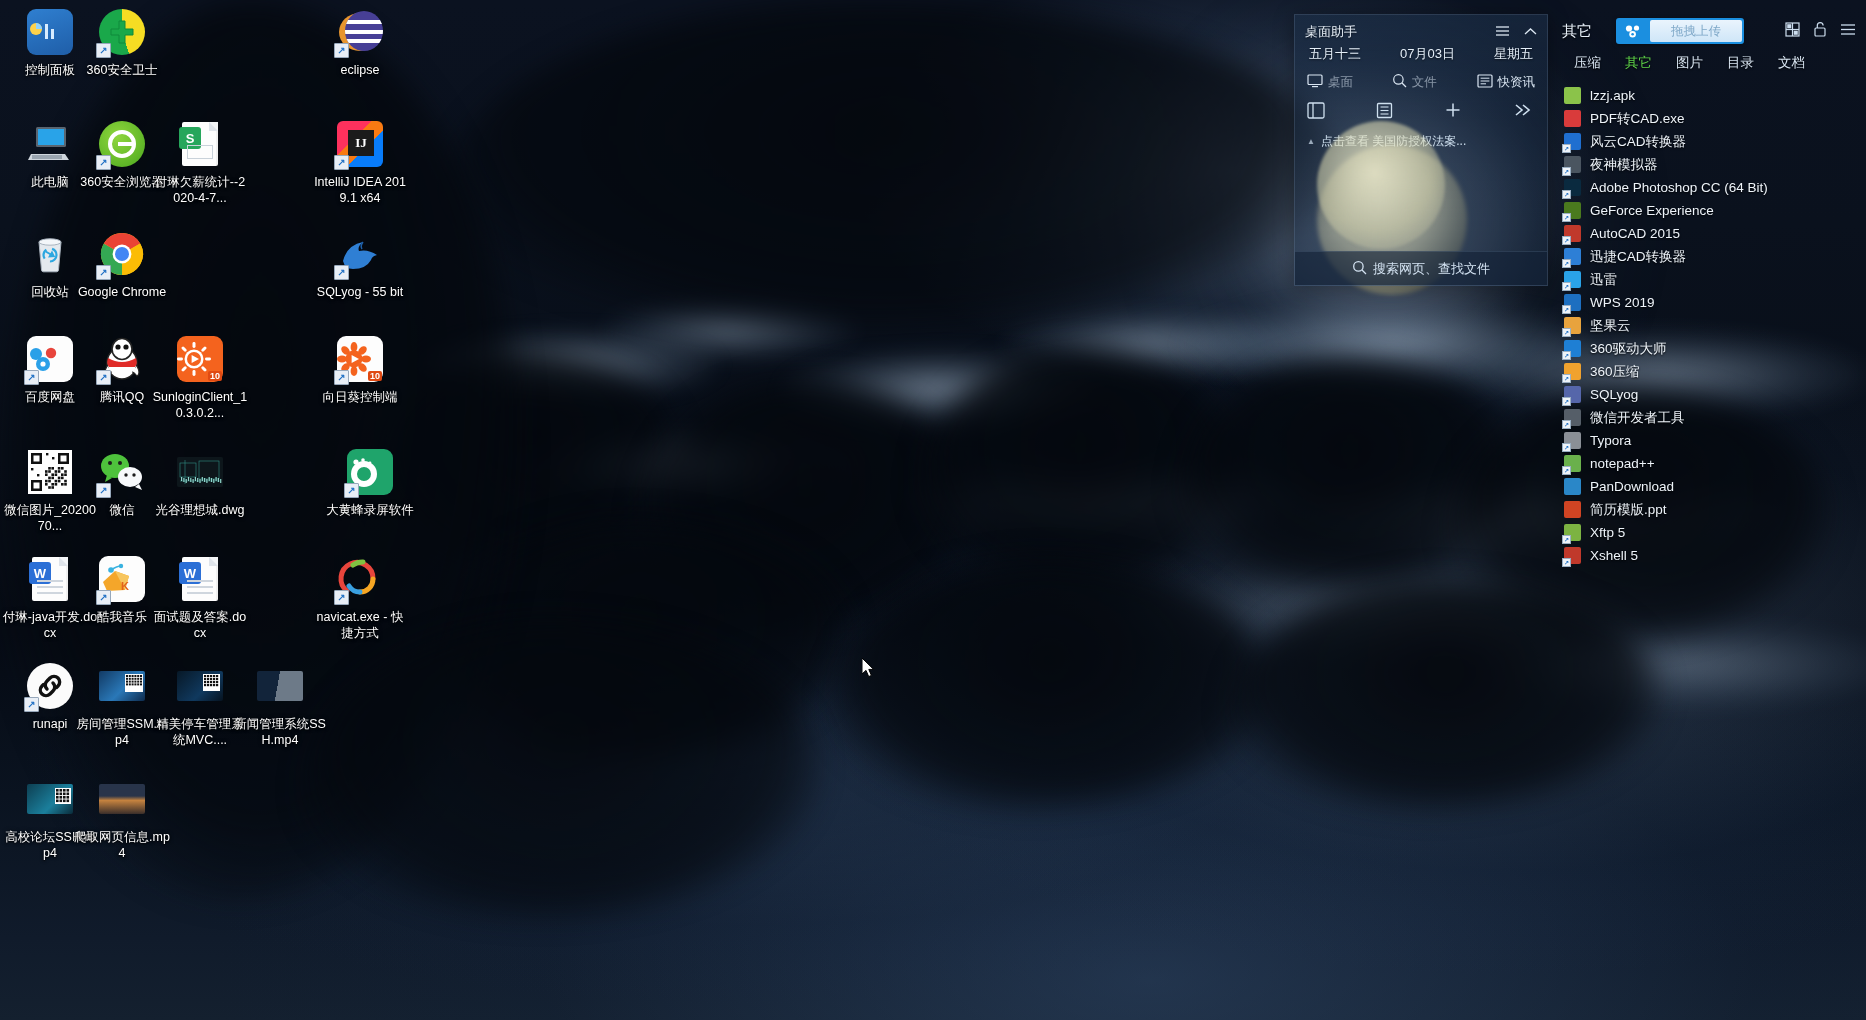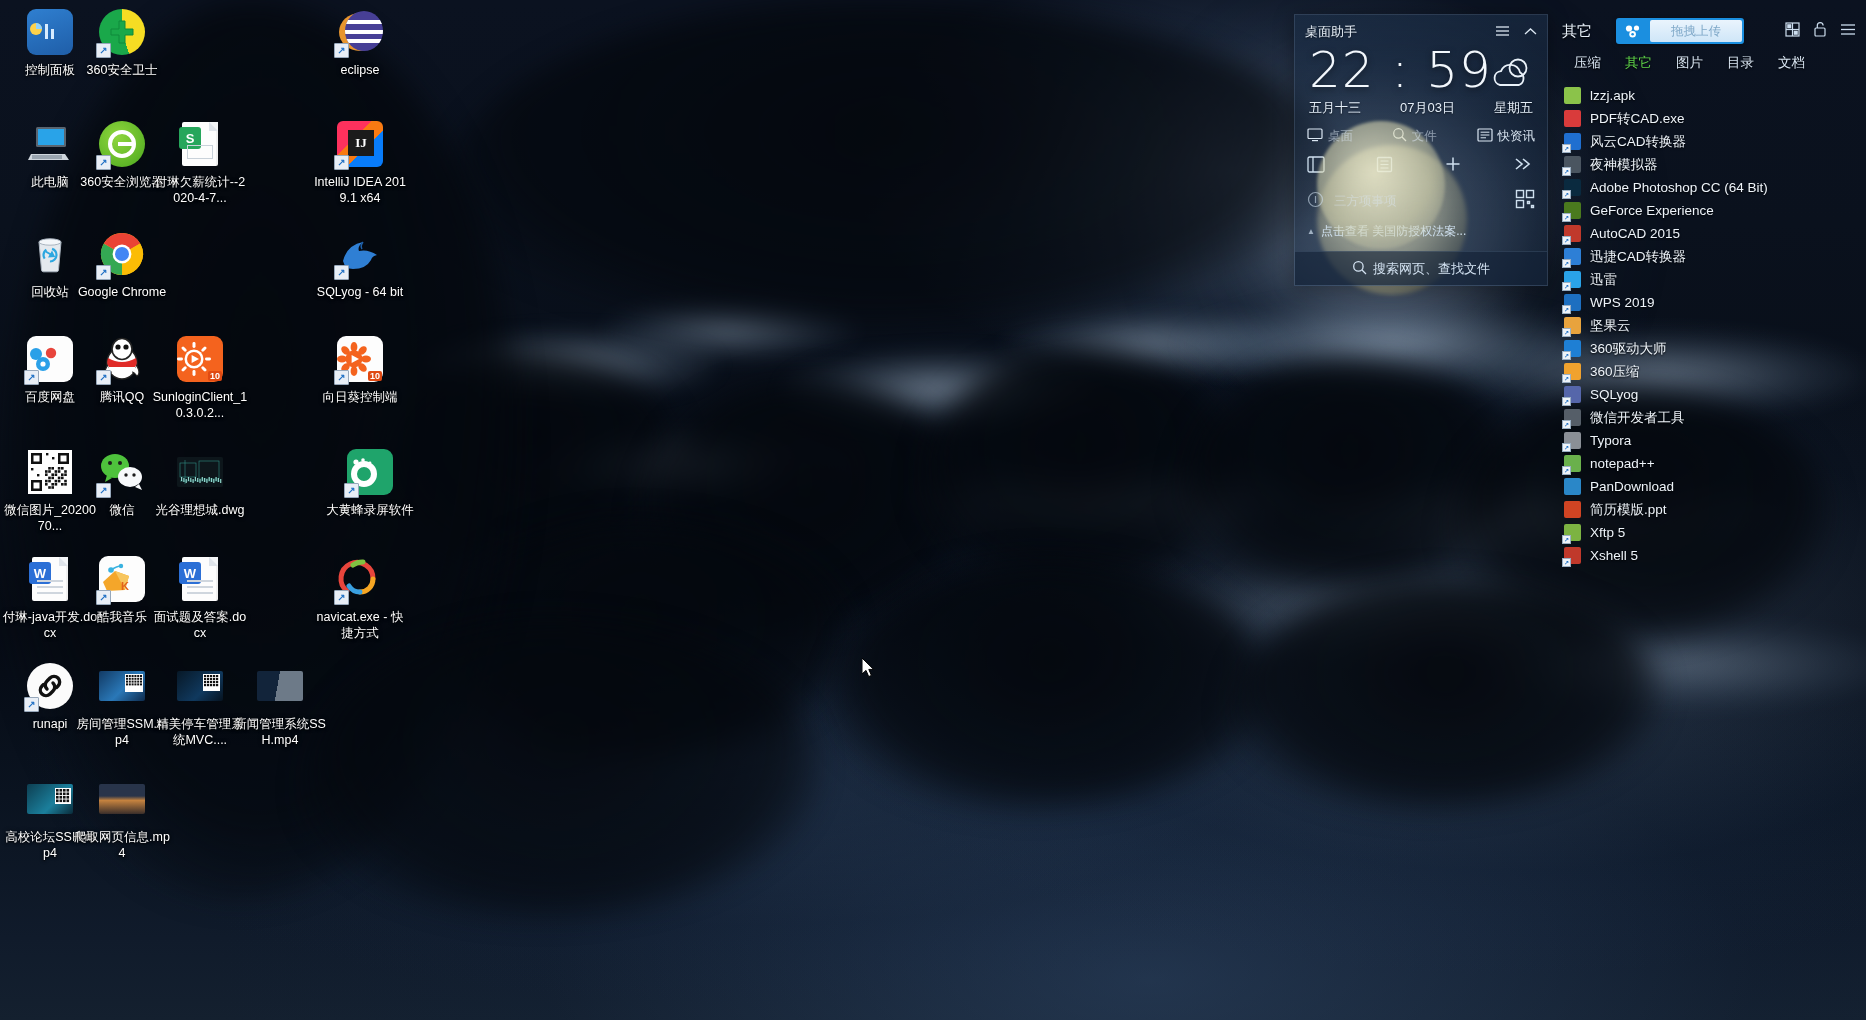--- a/index.html
+++ b/index.html
@@ -273,21 +273,21 @@
       <div class="lbl">Google Chrome</div>
     </div>
     <div class="dicon" style="left: 310px; top: 230px;">
       <div class="glyph">
         <svg width="46" height="40" viewBox="0 0 46 40">
           <path d="M6 27 q4 -16 20 -19 q-6 5 -4 9 q9 -2 18 4 q-5 1 -6 5 q-5 9 -18 9 q-8 0 -10 -8z" fill="#2f7fd4"></path>
           <path d="M26 8 q-3 4 -1 7" fill="none" stroke="#1d5fa8" stroke-width="1.5"></path>
         </svg>
         <span class="shortcut"></span>
       </div>
-      <div class="lbl">SQLyog - 64 bit</div>
+      <div class="lbl">SQLyog - 55 bit</div>
     </div>
     <div class="dicon" style="left: 0px; top: 335px;">
       <div class="glyph">
         <div class="sq" style="background:#fdfdfd;">
           <svg width="34" height="26" viewBox="0 0 34 26">
             <circle cx="9" cy="8" r="6" fill="#2aa0e8"></circle>
             <circle cx="24" cy="7" r="5.2" fill="#e8453c"></circle>
             <circle cx="16" cy="18" r="7" fill="#2aa0e8"></circle>
             <circle cx="16" cy="18" r="2.6" fill="#fff"></circle>
           </svg>
@@ -660,29 +660,20 @@
           </svg>
       </span>
       <span>
         <svg width="13" height="10" viewBox="0 0 13 10">
             <polyline points="1,7 6.5,2 12,7" fill="none" stroke="#dce7f2" stroke-width="1.3"></polyline>
           </svg>
       </span>
     </div>
   </div>
 
-  <div class="clock">
-    <div class="time">22 : 59</div>
-    <div class="wicon">
-      <svg width="40" height="34" viewBox="0 0 40 34">
-        <circle cx="25" cy="11" r="8.5" fill="none" stroke="#eaf2fa" stroke-width="1.8"></circle>
-        <path d="M7 28 a7 7 0 0 1 1 -13.8 a10 10 0 0 1 19 1.2 a7 7 0 0 1 -1 12.6 z" fill="none" stroke="#eaf2fa" stroke-width="1.8"></path>
-      </svg>
-    </div>
-  </div>
 
   <div class="dates">
     <span>五月十三</span>
     <span>07月03日</span>
     <span>星期五</span>
   </div>
 
   <div class="row">
     <div class="cell">
       <span>
@@ -740,40 +731,20 @@
     </span>
     <span style="flex:1"></span>
     <span style="margin-right:2px;">
       <svg width="20" height="16" viewBox="0 0 20 16">
           <polyline points="3,3 9,8 3,13" fill="none" stroke="#cfe0ef" stroke-width="1.6"></polyline>
           <polyline points="10,3 16,8 10,13" fill="none" stroke="#cfe0ef" stroke-width="1.6"></polyline>
         </svg>
     </span>
   </div>
 
-  <div class="row2" style="padding-top:12px;">
-    <span style="flex:none;opacity:.6">
-      <svg width="17" height="17" viewBox="0 0 17 17">
-          <circle cx="8.5" cy="8.5" r="7" fill="none" stroke="#cfe0ef" stroke-width="1.2"></circle>
-          <line x1="8.5" y1="5" x2="8.5" y2="12" stroke="#cfe0ef" stroke-width="1.2"></line>
-        </svg>
-    </span>
-    <span style="font-size:12.5px;opacity:.45;flex:1">三方项事项</span>
-    <span>
-      <svg width="20" height="20" viewBox="0 0 20 20">
-          <g fill="none" stroke="#cfe0ef" stroke-width="1.4">
-        <rect x="1.5" y="1.5" width="7" height="7"></rect>
-            <rect x="11.5" y="1.5" width="7" height="7"></rect>
-            <rect x="1.5" y="11.5" width="7" height="7"></rect>
-        <rect x="12.5" y="12.5" width="2" height="2"></rect>
-            <rect x="16.5" y="16.5" width="2" height="2"></rect>
-          </g>
-        </svg>
-    </span>
-  </div>
 
   <div class="news">
     <span style="font-size:8px;opacity:.7">▲</span>
     <span>点击查看  美国防授权法案...</span>
   </div>
 
   <div class="search">
     <span>
       <svg width="15" height="15" viewBox="0 0 15 15">
           <circle cx="6.4" cy="6.4" r="4.7" fill="none" stroke="#d3e2f1" stroke-width="1.3"></circle>

